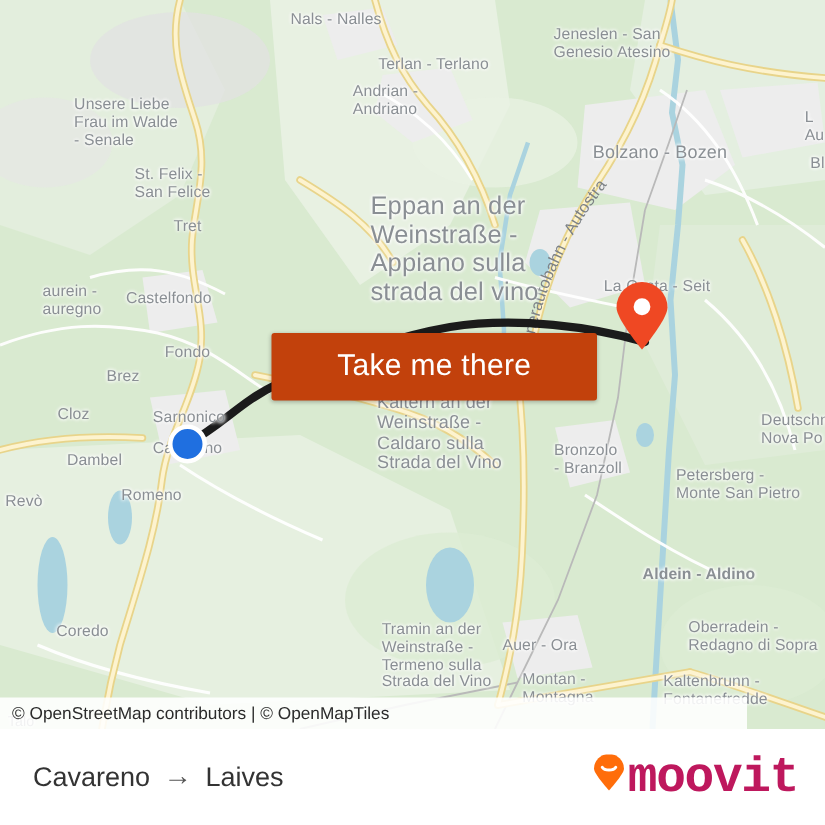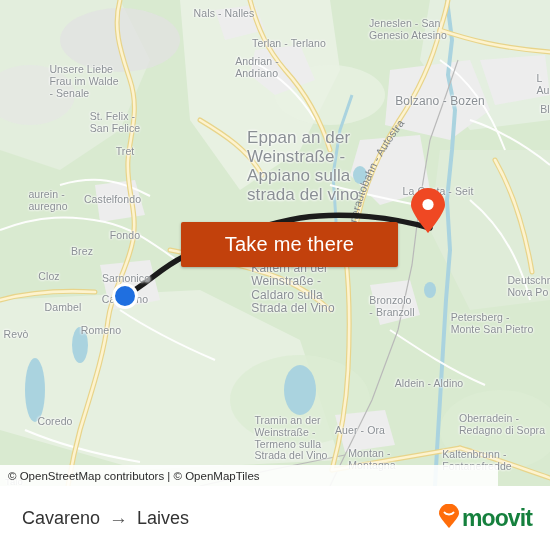--- a/index.html
+++ b/index.html
@@ -72,22 +72,22 @@
   #footer{
     position:absolute;left:0;top:486px;width:550px;height:64px;
     background:#ffffff;
     display:flex;align-items:center;justify-content:space-between;
     padding:0 18px 0 22px;box-sizing:border-box;
   }
   #route-summary{display:flex;align-items:center;gap:9px;font-size:18px;color:#333;}
   #route-summary .arrow{font-size:19px;color:#555;}
   #moovit{display:flex;align-items:center;gap:2px;}
   #moovit .wordmark{
-    font-size:23px;font-weight:bold;color:#15803d;letter-spacing:-.9px;
-    font-family:Liberation Sans, sans-serif;
+    font-size:33px;font-weight:bold;color:#be185d;letter-spacing:-.9px;
+    font-family:Liberation Mono, monospace;
   }
 </style>
 </head>
 <body>
 
 <div id="app">
 
   <div id="map">
 
     <svg width="550" height="486" viewBox="0 0 550 486">
@@ -223,21 +223,21 @@
 Strada del Vino</div>
         <div class="maplabel lbl-s" style="left: 63px; top: 308px;">Dambel</div>
         <div class="maplabel lbl-s" style="left: 392px; top: 307px;">Bronzolo
 - Branzoll</div>
         <div class="maplabel lbl-s" style="left: 530px; top: 287px;">Deutschn
 Nova Po</div>
         <div class="maplabel lbl-s" style="left: 492px; top: 324px;">Petersberg -
 Monte San Pietro</div>
         <div class="maplabel lbl-s" style="left: 16px; top: 335px;">Revò</div>
         <div class="maplabel lbl-s" style="left: 101px; top: 331px;">Romeno</div>
-        <div class="maplabel lbl-s" style="left: 429px; top: 384px;">Aldein - Aldino</div>
+        <div class="maplabel lbl-s" style="left: 466px; top: 384px; font-weight: bold;">Aldein - Aldino</div>
         <div class="maplabel lbl-s" style="left: 55px; top: 422px;">Coredo</div>
         <div class="maplabel lbl-s" style="left: 291px; top: 438px;">Tramin an der
 Weinstraße -
 Termeno sulla
 Strada del Vino</div>
         <div class="maplabel lbl-s" style="left: 360px; top: 431px;">Auer - Ora</div>
         <div class="maplabel lbl-s" style="left: 502px; top: 425px;">Oberradein -
 Redagno di Sopra</div>
         <div class="maplabel lbl-s" style="left: 372px; top: 460px;">Montan -
 Montagna</div>

